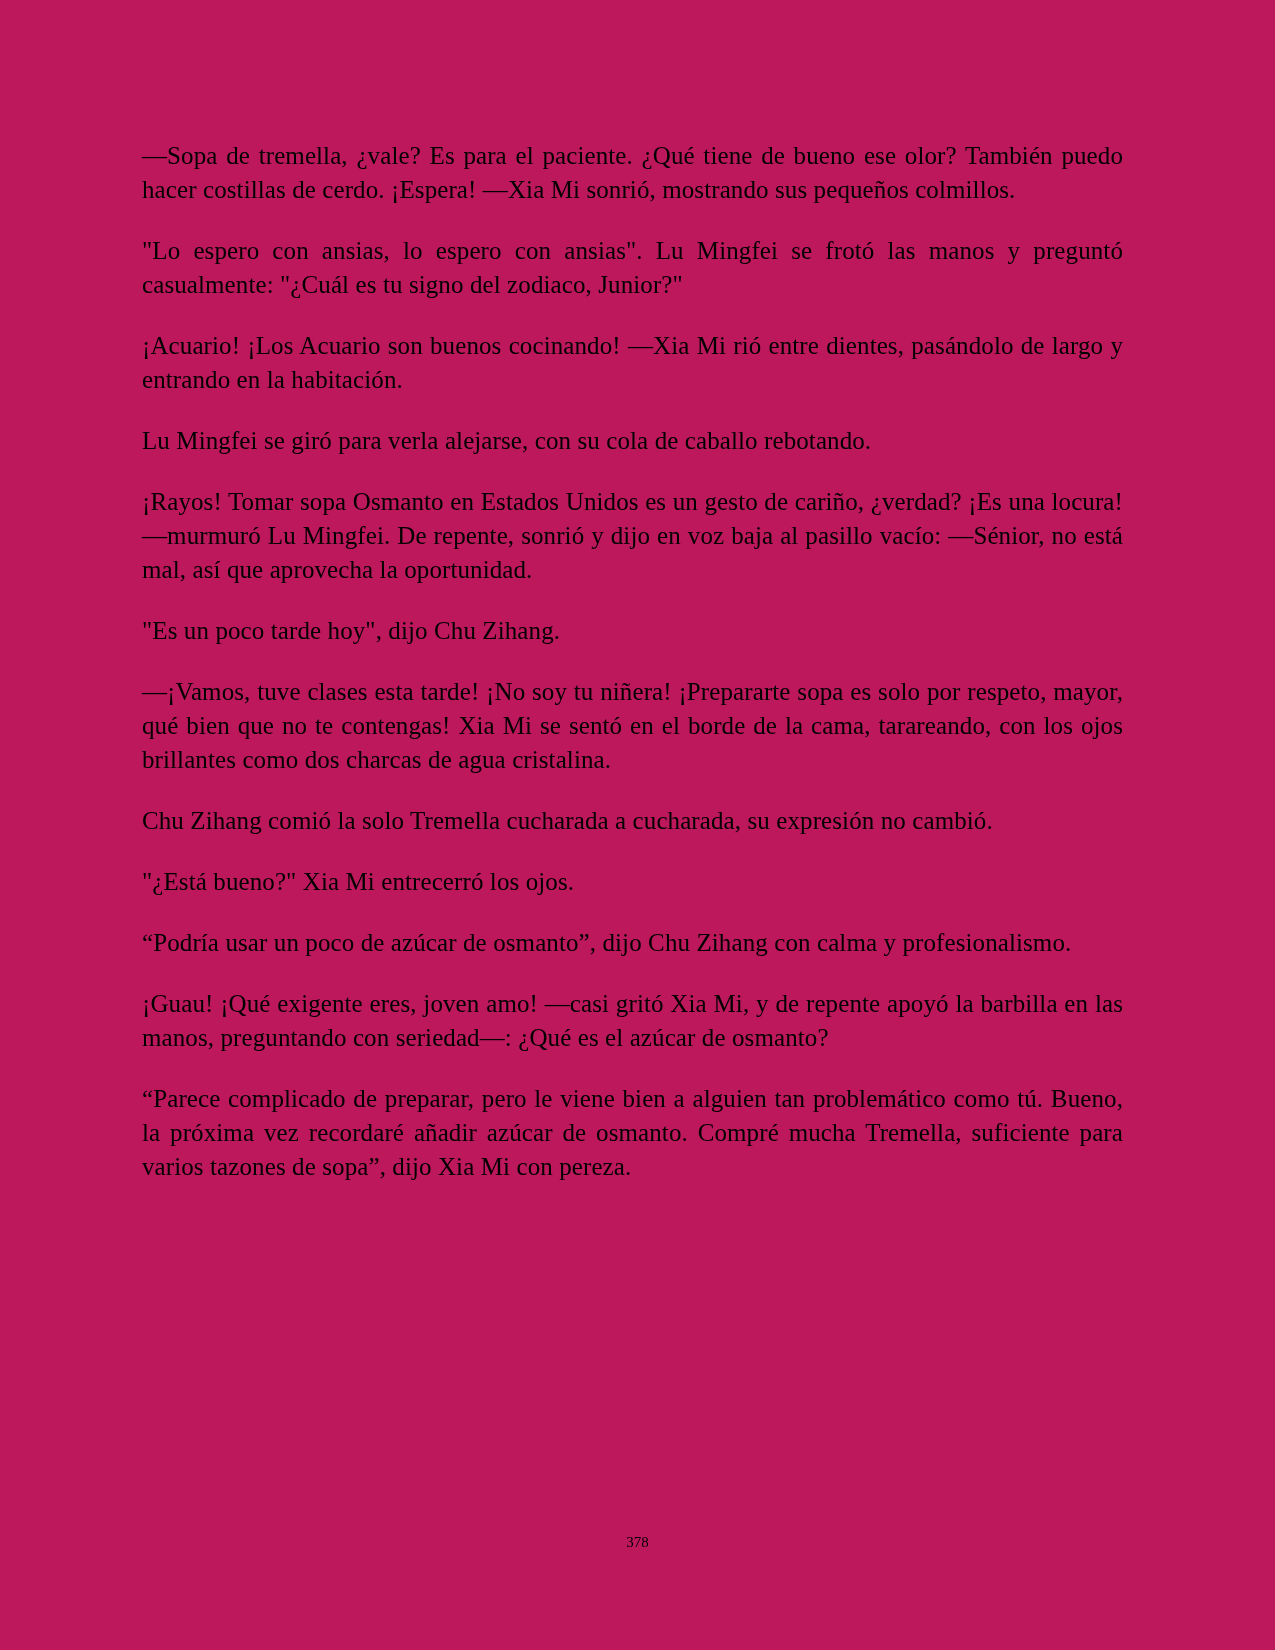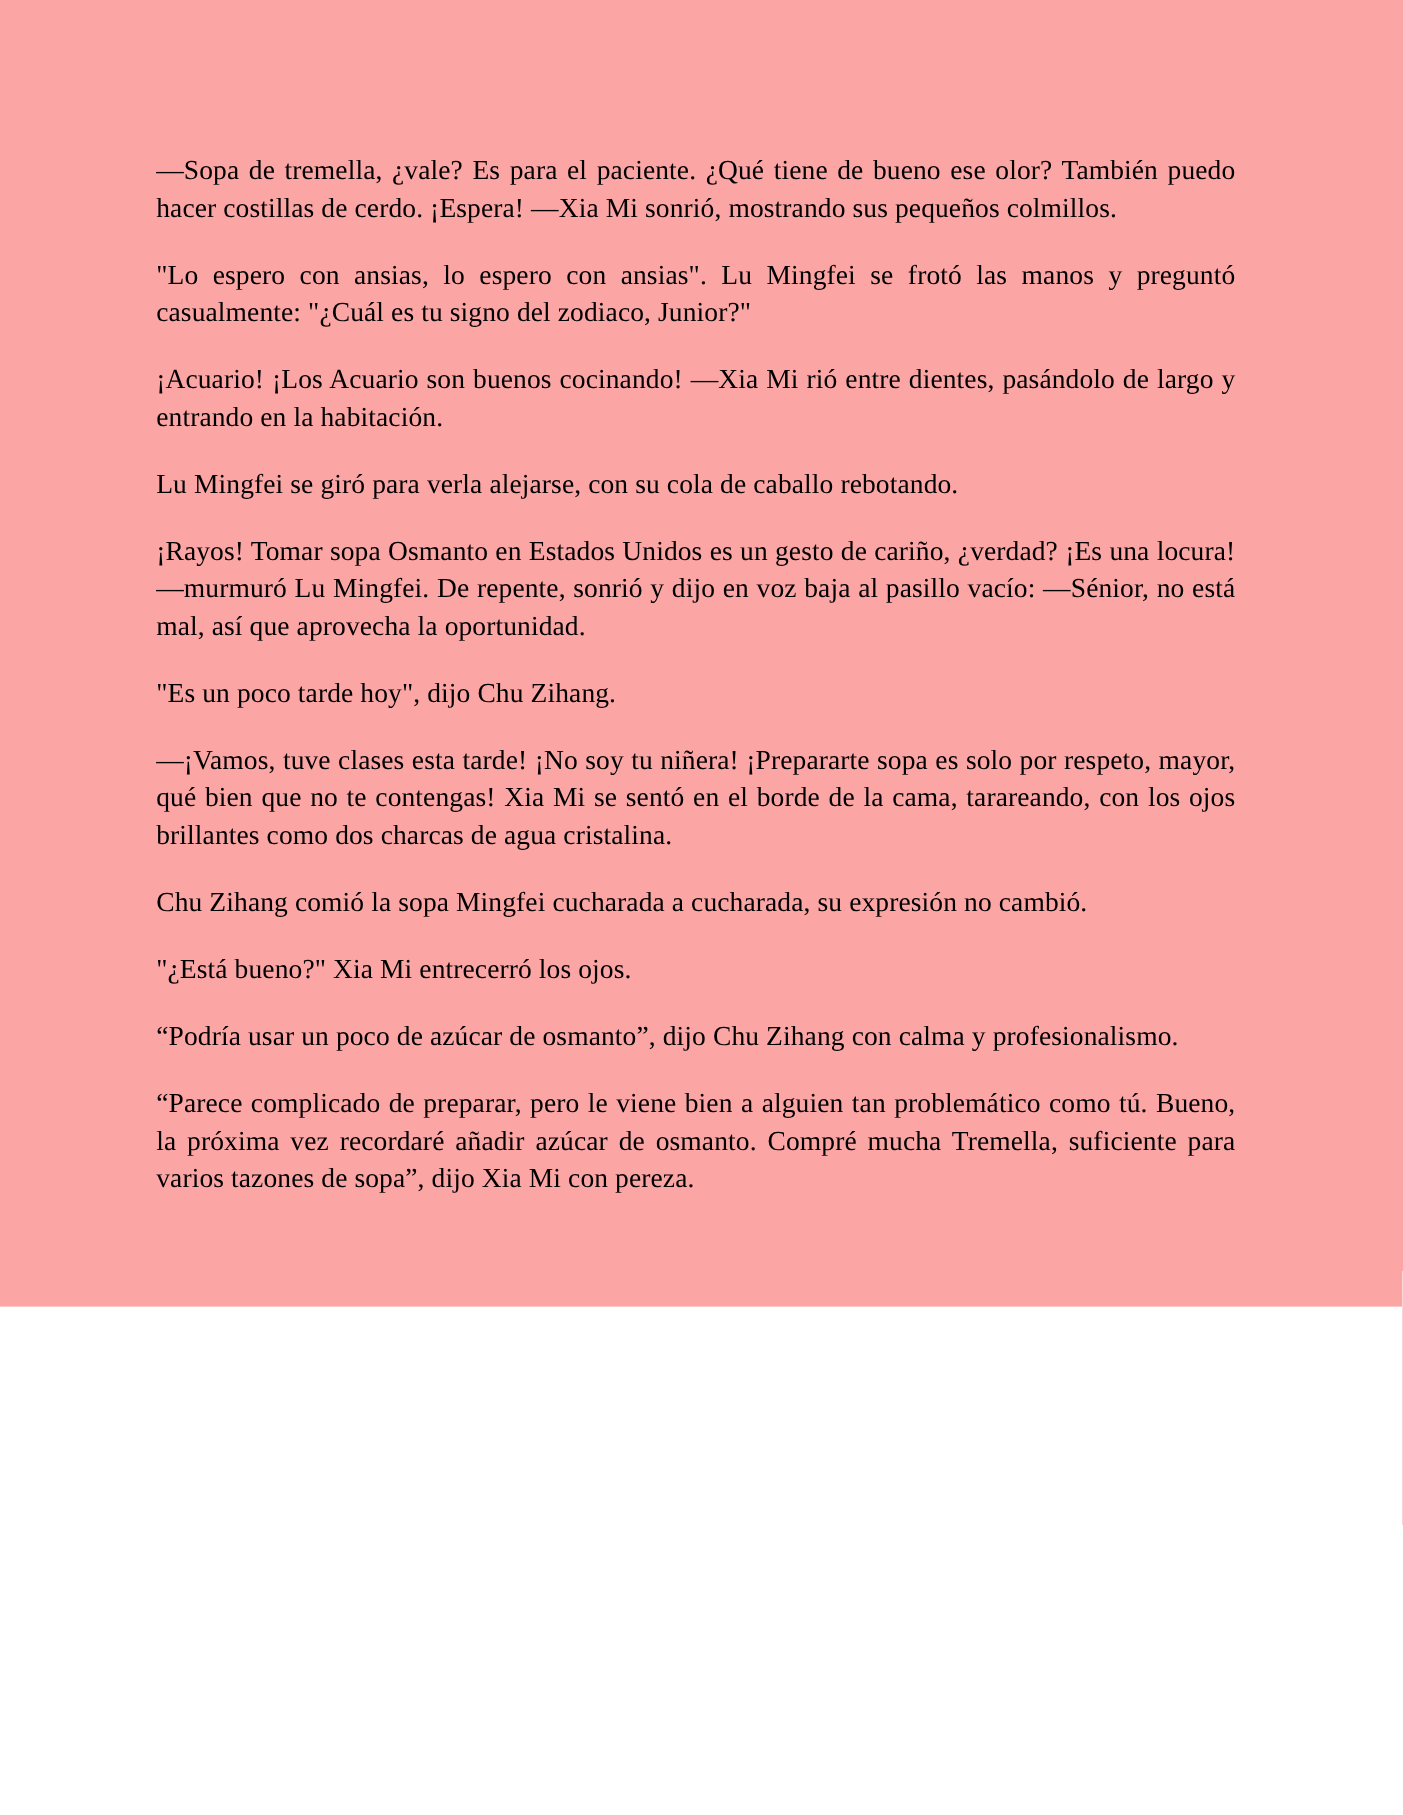--- a/index.html
+++ b/index.html
@@ -4,22 +4,22 @@
 <title>Document Page</title>
 <style>
   html, body {
     margin: 0;
     padding: 0;
     background: #ffffff;
   }
   .page {
     position: relative;
     width: 1275px;
-    height: 1188px;
-    background: #fca5a5;
+    height: 1650px;
+    background: #be185d;
     color: #000000;
     font-family: "Liberation Serif", serif;
     overflow: hidden;
   }
   .text-block {
     position: absolute;
     left: 142px;
     top: 139px;
     width: 981px;
   }
@@ -51,21 +51,22 @@
 
 <div class="page">
   <div class="text-block">
     <p class="para">—Sopa de tremella, ¿vale? Es para el paciente. ¿Qué tiene de bueno ese olor? También puedo hacer costillas de cerdo. ¡Espera! —Xia Mi sonrió, mostrando sus pequeños colmillos.</p>
     <p class="para">"Lo espero con ansias, lo espero con ansias". Lu Mingfei se frotó las manos y preguntó casualmente: "¿Cuál es tu signo del zodiaco, Junior?"</p>
     <p class="para">¡Acuario! ¡Los Acuario son buenos cocinando! —Xia Mi rió entre dientes, pasándolo de largo y entrando en la habitación.</p>
     <p class="para">Lu Mingfei se giró para verla alejarse, con su cola de caballo rebotando.</p>
     <p class="para">¡Rayos! Tomar sopa Osmanto en Estados Unidos es un gesto de cariño, ¿verdad? ¡Es una locura! —murmuró Lu Mingfei. De repente, sonrió y dijo en voz baja al pasillo vacío: —Sénior, no está mal, así que aprovecha la oportunidad.</p>
     <p class="para">"Es un poco tarde hoy", dijo Chu Zihang.</p>
     <p class="para">—¡Vamos, tuve clases esta tarde! ¡No soy tu niñera! ¡Prepararte sopa es solo por respeto, mayor, qué bien que no te contengas! Xia Mi se sentó en el borde de la cama, tarareando, con los ojos brillantes como dos charcas de agua cristalina.</p>
-    <p class="para">Chu Zihang comió la sopa Mingfei cucharada a cucharada, su expresión no cambió.</p>
+    <p class="para">Chu Zihang comió la solo Tremella cucharada a cucharada, su expresión no cambió.</p>
     <p class="para">"¿Está bueno?" Xia Mi entrecerró los ojos.</p>
     <p class="para">“Podría usar un poco de azúcar de osmanto”, dijo Chu Zihang con calma y profesionalismo.</p>
+    <p class="para">¡Guau! ¡Qué exigente eres, joven amo! —casi gritó Xia Mi, y de repente apoyó la barbilla en las manos, preguntando con seriedad—: ¿Qué es el azúcar de osmanto?</p>
     <p class="para">“Parece complicado de preparar, pero le viene bien a alguien tan problemático como tú. Bueno, la próxima vez recordaré añadir azúcar de osmanto. Compré mucha Tremella, suficiente para varios tazones de sopa”, dijo Xia Mi con pereza.</p>
   </div>
   <div class="footer">
     <span class="page-number">378</span>
   </div>
 </div>
 
 </body></html>

